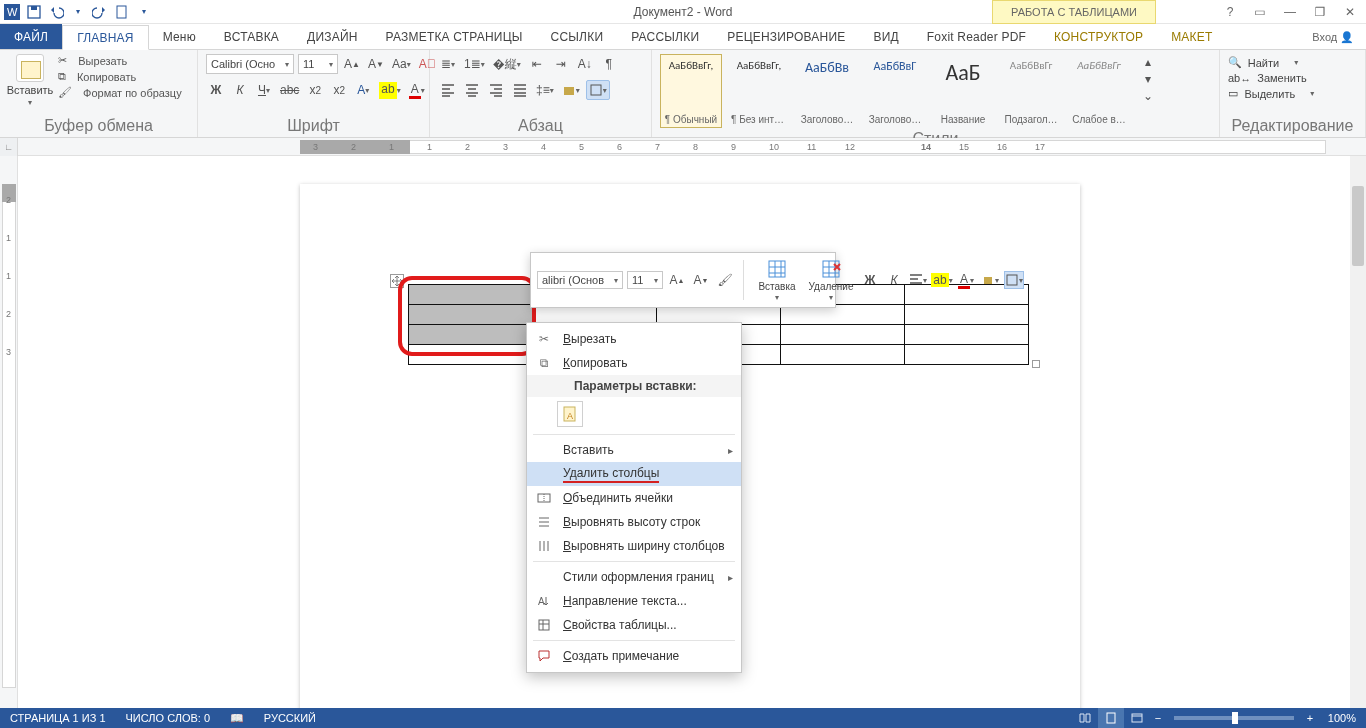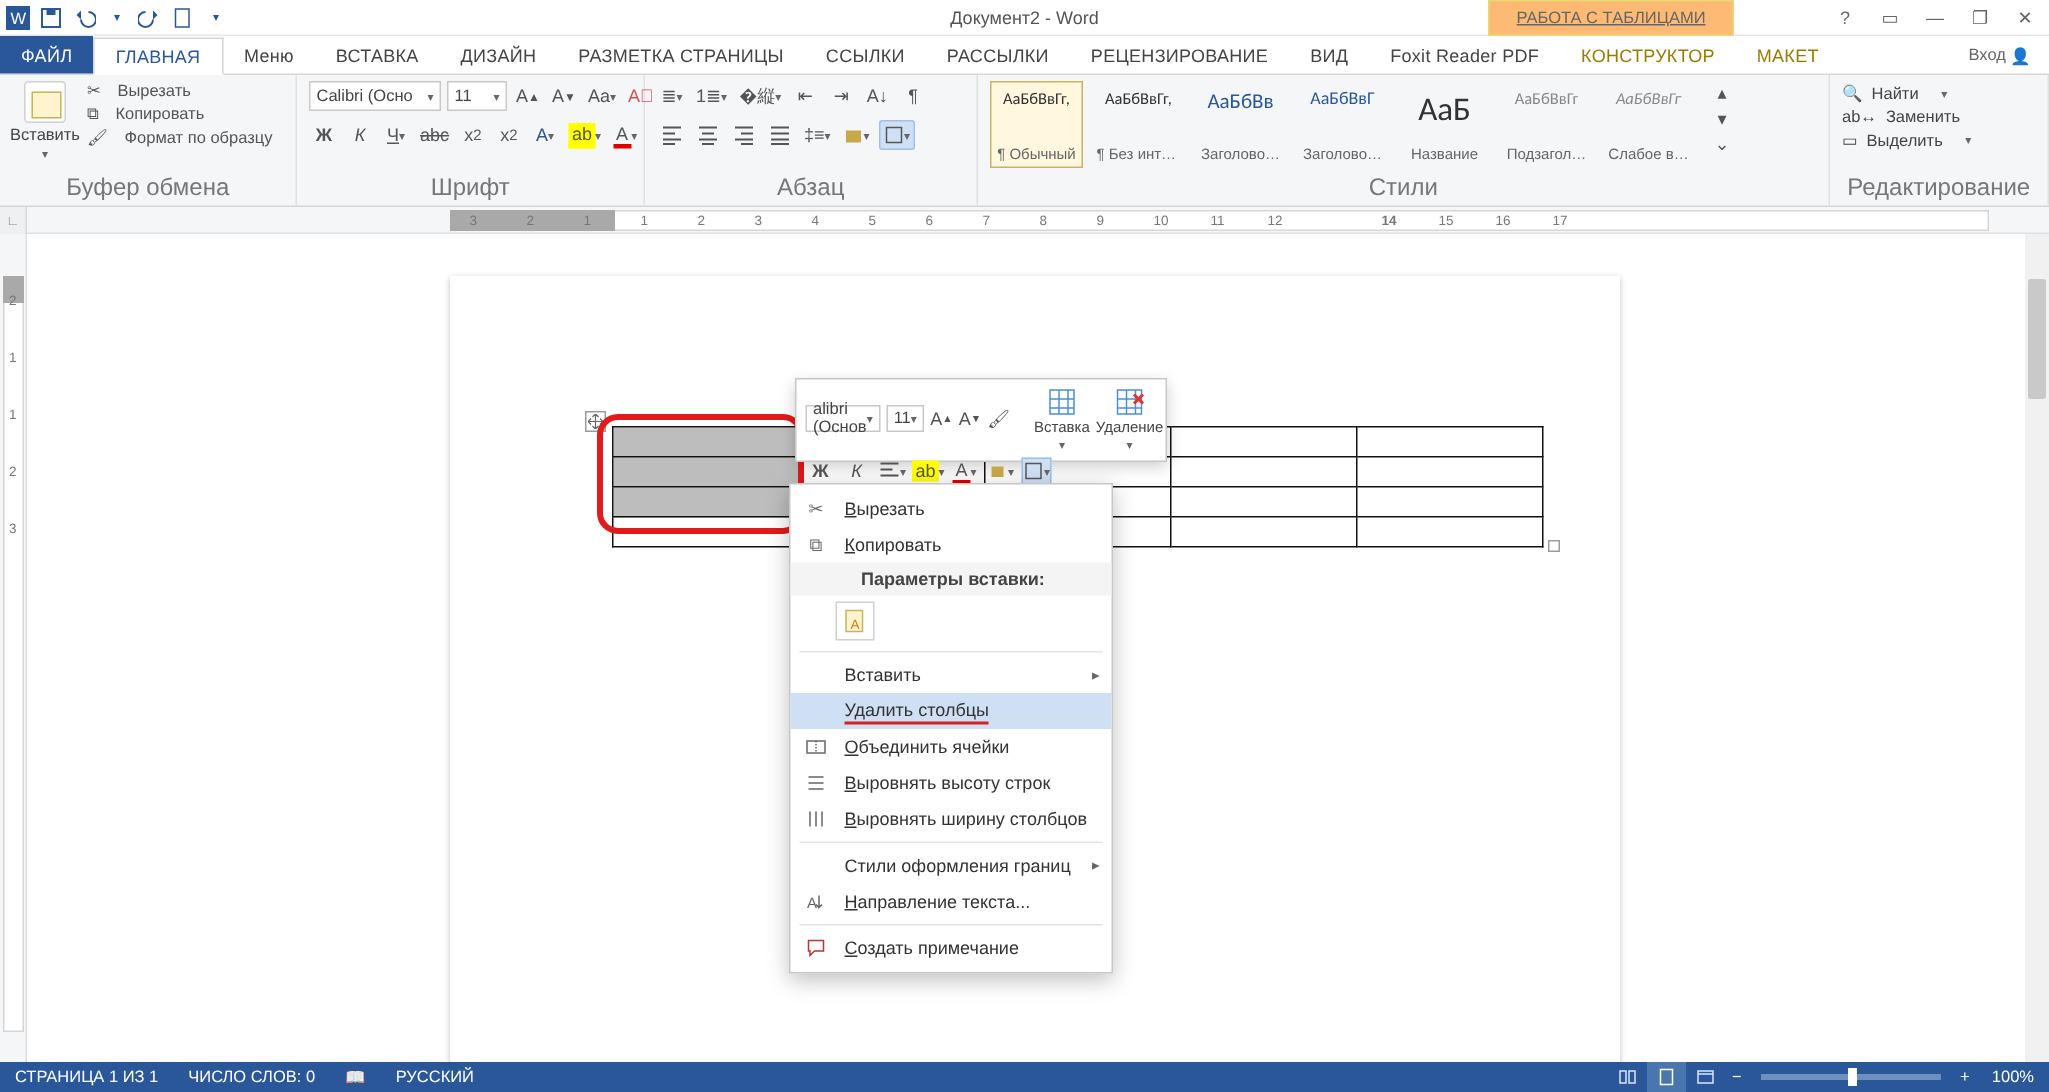--- a/index.html
+++ b/index.html
@@ -3,21 +3,21 @@
 <meta charset="utf-8">
 <style>
   * { box-sizing: border-box; margin: 0; padding: 0; font-family: "Segoe UI", Tahoma, sans-serif; }
   body { width: 1366px; height: 728px; overflow: hidden; background: #fff; font-size: 12px; color: #444; position: relative; }
 
   
   .titlebar { height: 24px; background: #fff; display: flex; align-items: center; position: relative; border-bottom: 1px solid #e6e6e6; }
   .qat { display: flex; align-items: center; gap: 6px; padding-left: 4px; }
   .qat .ico { width: 16px; height: 16px; display: flex; align-items: center; justify-content: center; color: #2a579a; }
   .doc-title { position: absolute; left: 50%; transform: translateX(-50%); font-size: 12px; color: #555; }
-  .table-tools { position: absolute; right: 210px; top: 0; height: 24px; background: #fdba74; border: 1px solid #e9d870; display: flex; align-items: center; padding: 0 18px; font-size: 11px; color: #666; text-decoration: underline; }
+  .table-tools { position: absolute; right: 210px; top: 0; height: 24px; background: #fef9c3; border: 1px solid #e9d870; display: flex; align-items: center; padding: 0 18px; font-size: 11px; color: #666; }
   .win-controls { position: absolute; right: 6px; top: 0; display: flex; gap: 10px; align-items: center; height: 24px; color: #666; }
   .win-controls span { width: 20px; text-align: center; cursor: default; }
 
   
   .menu-tabs { height: 26px; background: #fff; display: flex; align-items: stretch; border-bottom: 1px solid #d6d6d6; position: relative; }
   .menu-tabs .tab { padding: 0 14px; display: flex; align-items: center; font-size: 12px; color: #444; text-transform: uppercase; letter-spacing: .2px; }
   .menu-tabs .tab.file { background: #2a579a; color: #fff; }
   .menu-tabs .tab.active { border: 1px solid #d6d6d6; border-bottom: 1px solid #fff; background: #fff; color: #2a579a; position: relative; top: 1px; }
   .menu-tabs .tab.tool1 { color: #9a7b00; }
   .menu-tabs .signin { position: absolute; right: 12px; top: 0; height: 26px; display: flex; align-items: center; font-size: 11px; color: #666; }
@@ -38,21 +38,21 @@
   .tri { font-size: 8px; color: #666; }
 
   
   .paste-big { width: 44px; display: flex; flex-direction: column; align-items: center; gap: 2px; }
   .paste-big .ico { width: 28px; height: 28px; background: #fff; border: 1px solid #d0d0d0; border-radius: 3px; position: relative; }
   .paste-big .ico::after { content: ""; position: absolute; left: 4px; top: 6px; width: 18px; height: 16px; background: #fff4cc; border: 1px solid #c9b35e; }
   .paste-big .lbl { font-size: 11px; }
 
   
   .styles-gallery { display: flex; gap: 6px; align-items: flex-start; }
-  .style-item { width: 62px; height: 58px; border: 1px solid transparent; display: flex; flex-direction: column; align-items: center; justify-content: space-between; padding: 4px 2px 2px 2px; }
+  .style-item { width: 62px; height: 74px; border: 1px solid transparent; display: flex; flex-direction: column; align-items: center; justify-content: space-between; padding: 4px 2px 2px 2px; }
   .style-item.sel { border-color: #c9b35e; background: #fff8df; }
   .style-item .preview { font-family: Calibri, sans-serif; color: #333; }
   .style-item .nm { font-size: 10px; color: #666; white-space: nowrap; overflow: hidden; text-overflow: ellipsis; width: 100%; text-align: center; }
 
   .edit-group { display: flex; flex-direction: column; gap: 3px; padding-top: 2px; }
   .edit-group .line { display: flex; align-items: center; gap: 6px; font-size: 11px; color: #444; }
 
   
   .ruler-h { height: 18px; background: #f5f6f7; position: relative; border-bottom: 1px solid #e0e0e0; }
   .ruler-h .corner { position: absolute; left: 0; top: 0; width: 18px; height: 18px; background: #eef0f2; border-right: 1px solid #d9d9d9; display:flex; align-items:center; justify-content:center; font-size:9px; color:#888;}
@@ -73,21 +73,21 @@
   .move-handle svg{width:10px;height:10px;}
 
   .word-table { position:absolute; left:108px; top:100px; border-collapse:collapse; }
   .word-table td { border:1px solid #111; width:124px; height:20px; }
   .word-table td.sel { background:#bdbdbd; }
   .end-marker { position:absolute; left:732px; top:176px; width:8px; height:8px; border:1px solid #9b9b9b;}
 
   .red-callout { position:absolute; left:98px; top:92px; width:138px; height:80px; border:4px solid #e11b1b; border-radius:14px; }
 
   
-  .mini-toolbar { position:absolute; left:530px; top:96px; width:248px; height:56px; background:#fff; border:1px solid #c7c7c7; box-shadow:0 3px 10px rgba(0,0,0,.2); padding:4px 6px; display:flex; flex-direction:column; gap:4px;}
+  .mini-toolbar { position:absolute; left:530px; top:96px; width:306px; height:56px; background:#fff; border:1px solid #c7c7c7; box-shadow:0 3px 10px rgba(0,0,0,.2); padding:4px 6px; display:flex; gap:4px;}
   .mini-toolbar .r { display:flex; align-items:center; gap:4px; }
   .mini-toolbar .fn { width:86px; height:18px; border:1px solid #c8c8c8; font-size:11px; display:flex; align-items:center; justify-content:space-between; padding:0 4px;}
   .mini-toolbar .fs { width:36px; height:18px; border:1px solid #c8c8c8; font-size:11px; display:flex; align-items:center; justify-content:space-between; padding:0 4px;}
   .mini-toolbar .bt { width:20px; height:18px; display:inline-flex; align-items:center; justify-content:center; color:#555;}
   .mini-toolbar .bt.sel { background:#cfe0f5; border:1px solid #9ec0e8;}
   .mini-toolbar .big { display:flex; flex-direction:column; align-items:center; font-size:10px; gap:1px; width:50px;}
   svg.ic14{width:14px;height:14px;}
 
   
   .ctx { position:absolute; left:526px; top:166px; width:216px; background:#fff; border:1px solid #c7c7c7; box-shadow:0 4px 14px rgba(0,0,0,.25); padding:4px 0; }
@@ -571,20 +571,29 @@
       </div>
     <div class="item">
         <span class="ic">
           <svg class="ic14" viewBox="0 0 14 14">
             <text x="1" y="11" font-size="10" fill="#666">A</text>
             <path d="M9 3v8l2-2M9 11l-2-2" stroke="#666" fill="none"></path>
           </svg>
         </span>
         <span><span style="text-decoration:underline">Н</span>аправление текста...</span>
       </div>
+    <div class="item">
+        <span class="ic">
+          <svg class="ic14" viewBox="0 0 14 14">
+            <rect x="2" y="2" width="10" height="10" fill="none" stroke="#666"></rect>
+            <path d="M2 6h10M6 2v10" stroke="#666"></path>
+          </svg>
+        </span>
+        <span><span style="text-decoration:underline">С</span>войства таблицы...</span>
+      </div>
     <div class="sep"></div>
     <div class="item">
         <span class="ic">
           <svg class="ic14" viewBox="0 0 14 14">
             <path d="M2 2h10v7H6l-3 3V9H2z" fill="none" stroke="#b33"></path>
           </svg>
         </span>
         <span><span style="text-decoration:underline">С</span>оздать примечание</span>
       </div>
   </div>

